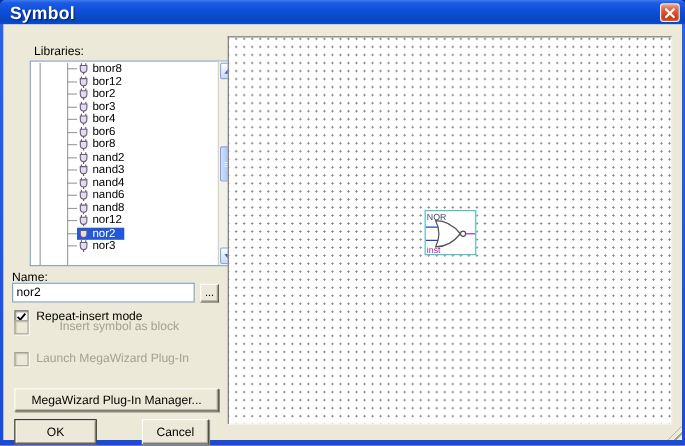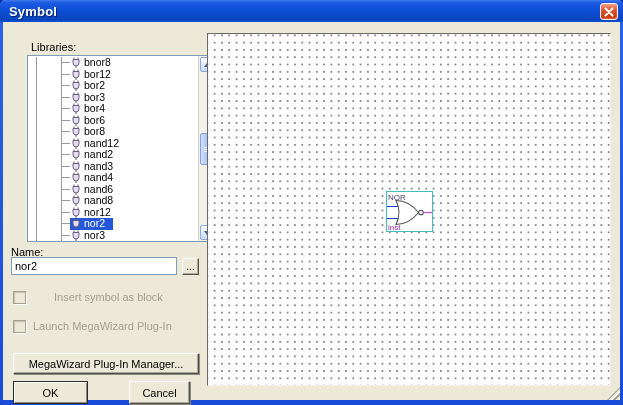--- a/index.html
+++ b/index.html
@@ -5,21 +5,21 @@
   * { margin:0; padding:0; box-sizing:border-box; }
   html,body { width:623px; height:405px; }
   body { font-family:"Liberation Sans", sans-serif; font-size:11px; background:#05279E; overflow:hidden; }
 
   .dialog { position:relative; width:623px; height:405px;
             background:linear-gradient(180deg,#2A63E8,#1A4BD8);
             border-radius:5px 5px 2px 2px; }
   .titlebar { position:absolute; top:0; left:0; right:0; height:22px;
               background:linear-gradient(180deg,#3E7CF0 0%,#1F5BE2 12%,#0D4FD8 45%,#0845BE 88%,#0A4ECF 100%);
               border-radius:5px 5px 0 0; }
-  .title { position:absolute; left:9px; top:4px; color:#fff; font-weight:bold; font-size:13px;
+  .title { position:absolute; left:9px; top:4px; color:#fff; font-weight:bold; font-size:16px;
            text-shadow:1px 1px 1px rgba(0,0,30,.6); letter-spacing:.2px; }
   .close-btn { position:absolute; right:5px; top:3px; width:18px; height:17px;
                background:linear-gradient(180deg,#F0A088 0%,#E25B38 35%,#CC3B12 80%,#D8502A 100%);
                border:1px solid #F4EEE4; border-radius:3px; display:flex; align-items:center; justify-content:center;
                box-shadow:inset 0 0 1px #FFD0C0; cursor:default; }
 
   .client { position:absolute; left:3px; right:3px; top:22px; bottom:5px; background:#ECE9D8; }
 
   .lbl { position:absolute; color:#000; }
 
@@ -212,33 +212,20 @@
           <div class="row">
             <span class="gutter">
               <span class="connector"></span>
             </span>
             <span class="rowsel">
               <svg width="10" height="11" viewBox="0 0 10 11">
                 <path d="M3 0.5 V2.5 M7 0.5 V2.5" stroke="#5A5A66" stroke-width="1"></path>
                 <path d="M2 2.5 H8 V5.5 Q8 9 5 9 Q2 9 2 5.5 Z" fill="#E2DCEF" stroke="#6A5A80" stroke-width="1"></path>
                 <path d="M5 9 V11" stroke="#5A5A66" stroke-width="1"></path>
               </svg>
-              <span class="itemtext">nand12</span>
-            </span>
-          </div>
-          <div class="row">
-            <span class="gutter">
-              <span class="connector"></span>
-            </span>
-            <span class="rowsel">
-              <svg width="10" height="11" viewBox="0 0 10 11">
-                <path d="M3 0.5 V2.5 M7 0.5 V2.5" stroke="#5A5A66" stroke-width="1"></path>
-                <path d="M2 2.5 H8 V5.5 Q8 9 5 9 Q2 9 2 5.5 Z" fill="#E2DCEF" stroke="#6A5A80" stroke-width="1"></path>
-                <path d="M5 9 V11" stroke="#5A5A66" stroke-width="1"></path>
-              </svg>
               <span class="itemtext">nand2</span>
             </span>
           </div>
           <div class="row">
             <span class="gutter">
               <span class="connector"></span>
             </span>
             <span class="rowsel">
               <svg width="10" height="11" viewBox="0 0 10 11">
                 <path d="M3 0.5 V2.5 M7 0.5 V2.5" stroke="#5A5A66" stroke-width="1"></path>
@@ -335,20 +322,28 @@
         <div class="sb-btn down">
             <div class="tri-down"></div>
           </div>
       </div>
     </div>
 
     <div class="lbl" style="left:8px; top:224px;">Name:</div>
     <input class="name-input" value="nor2" style="">
     <button class="browse">...</button>
 
+    <div class="cb-row" style="top:259px;" id="cb0">
+      <span class="cb-box">
+        <svg class="checkmark" width="9" height="9" viewBox="0 0 9 9">
+          <path d="M1 4 L3.5 6.5 L8 1.2" stroke="#000" fill="none" stroke-width="1.7"></path>
+        </svg>
+      </span>
+      <span class="cb-label">Repeat-insert mode</span>
+    </div>
     <div class="cb-row disabled" style="top:268px;gap:28px;" id="cb1">
       <span class="cb-box"></span>
       <span class="cb-label">Insert symbol as block</span>
     </div>
     <div class="cb-row disabled" style="top:297px;" id="cb2">
       <span class="cb-box"></span>
       <span class="cb-label">Launch MegaWizard Plug-In</span>
     </div>
 
     <button class="btn btn-mega">MegaWizard Plug-In Manager...</button>

